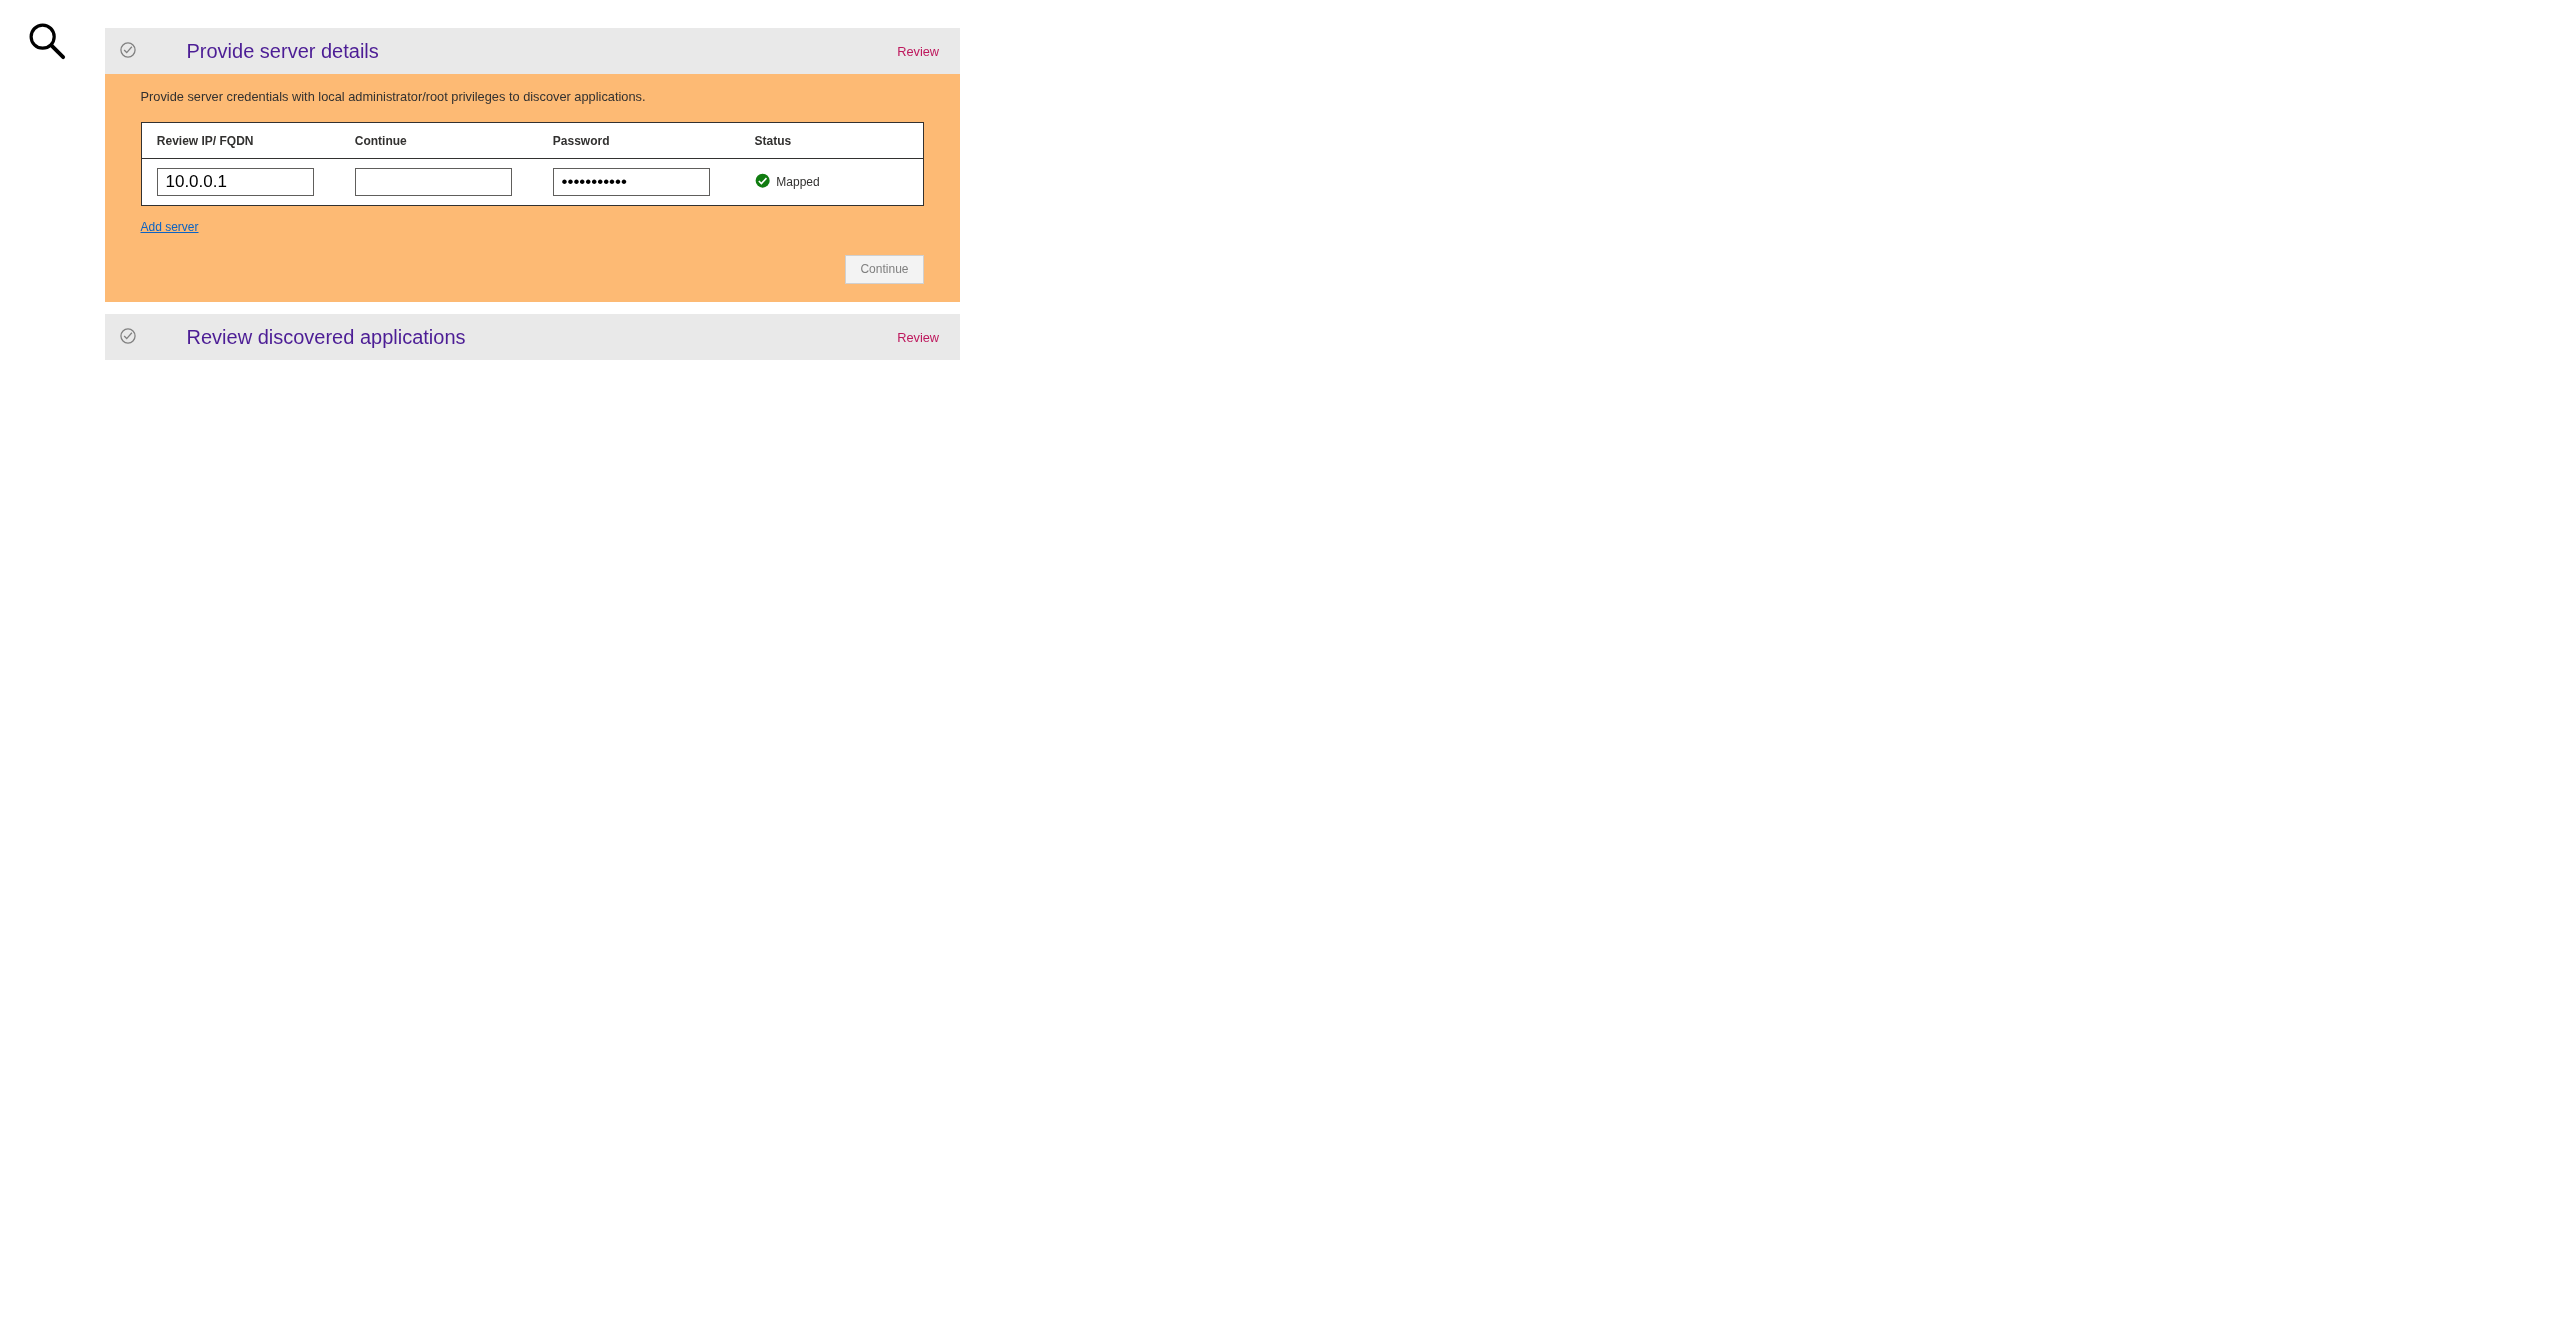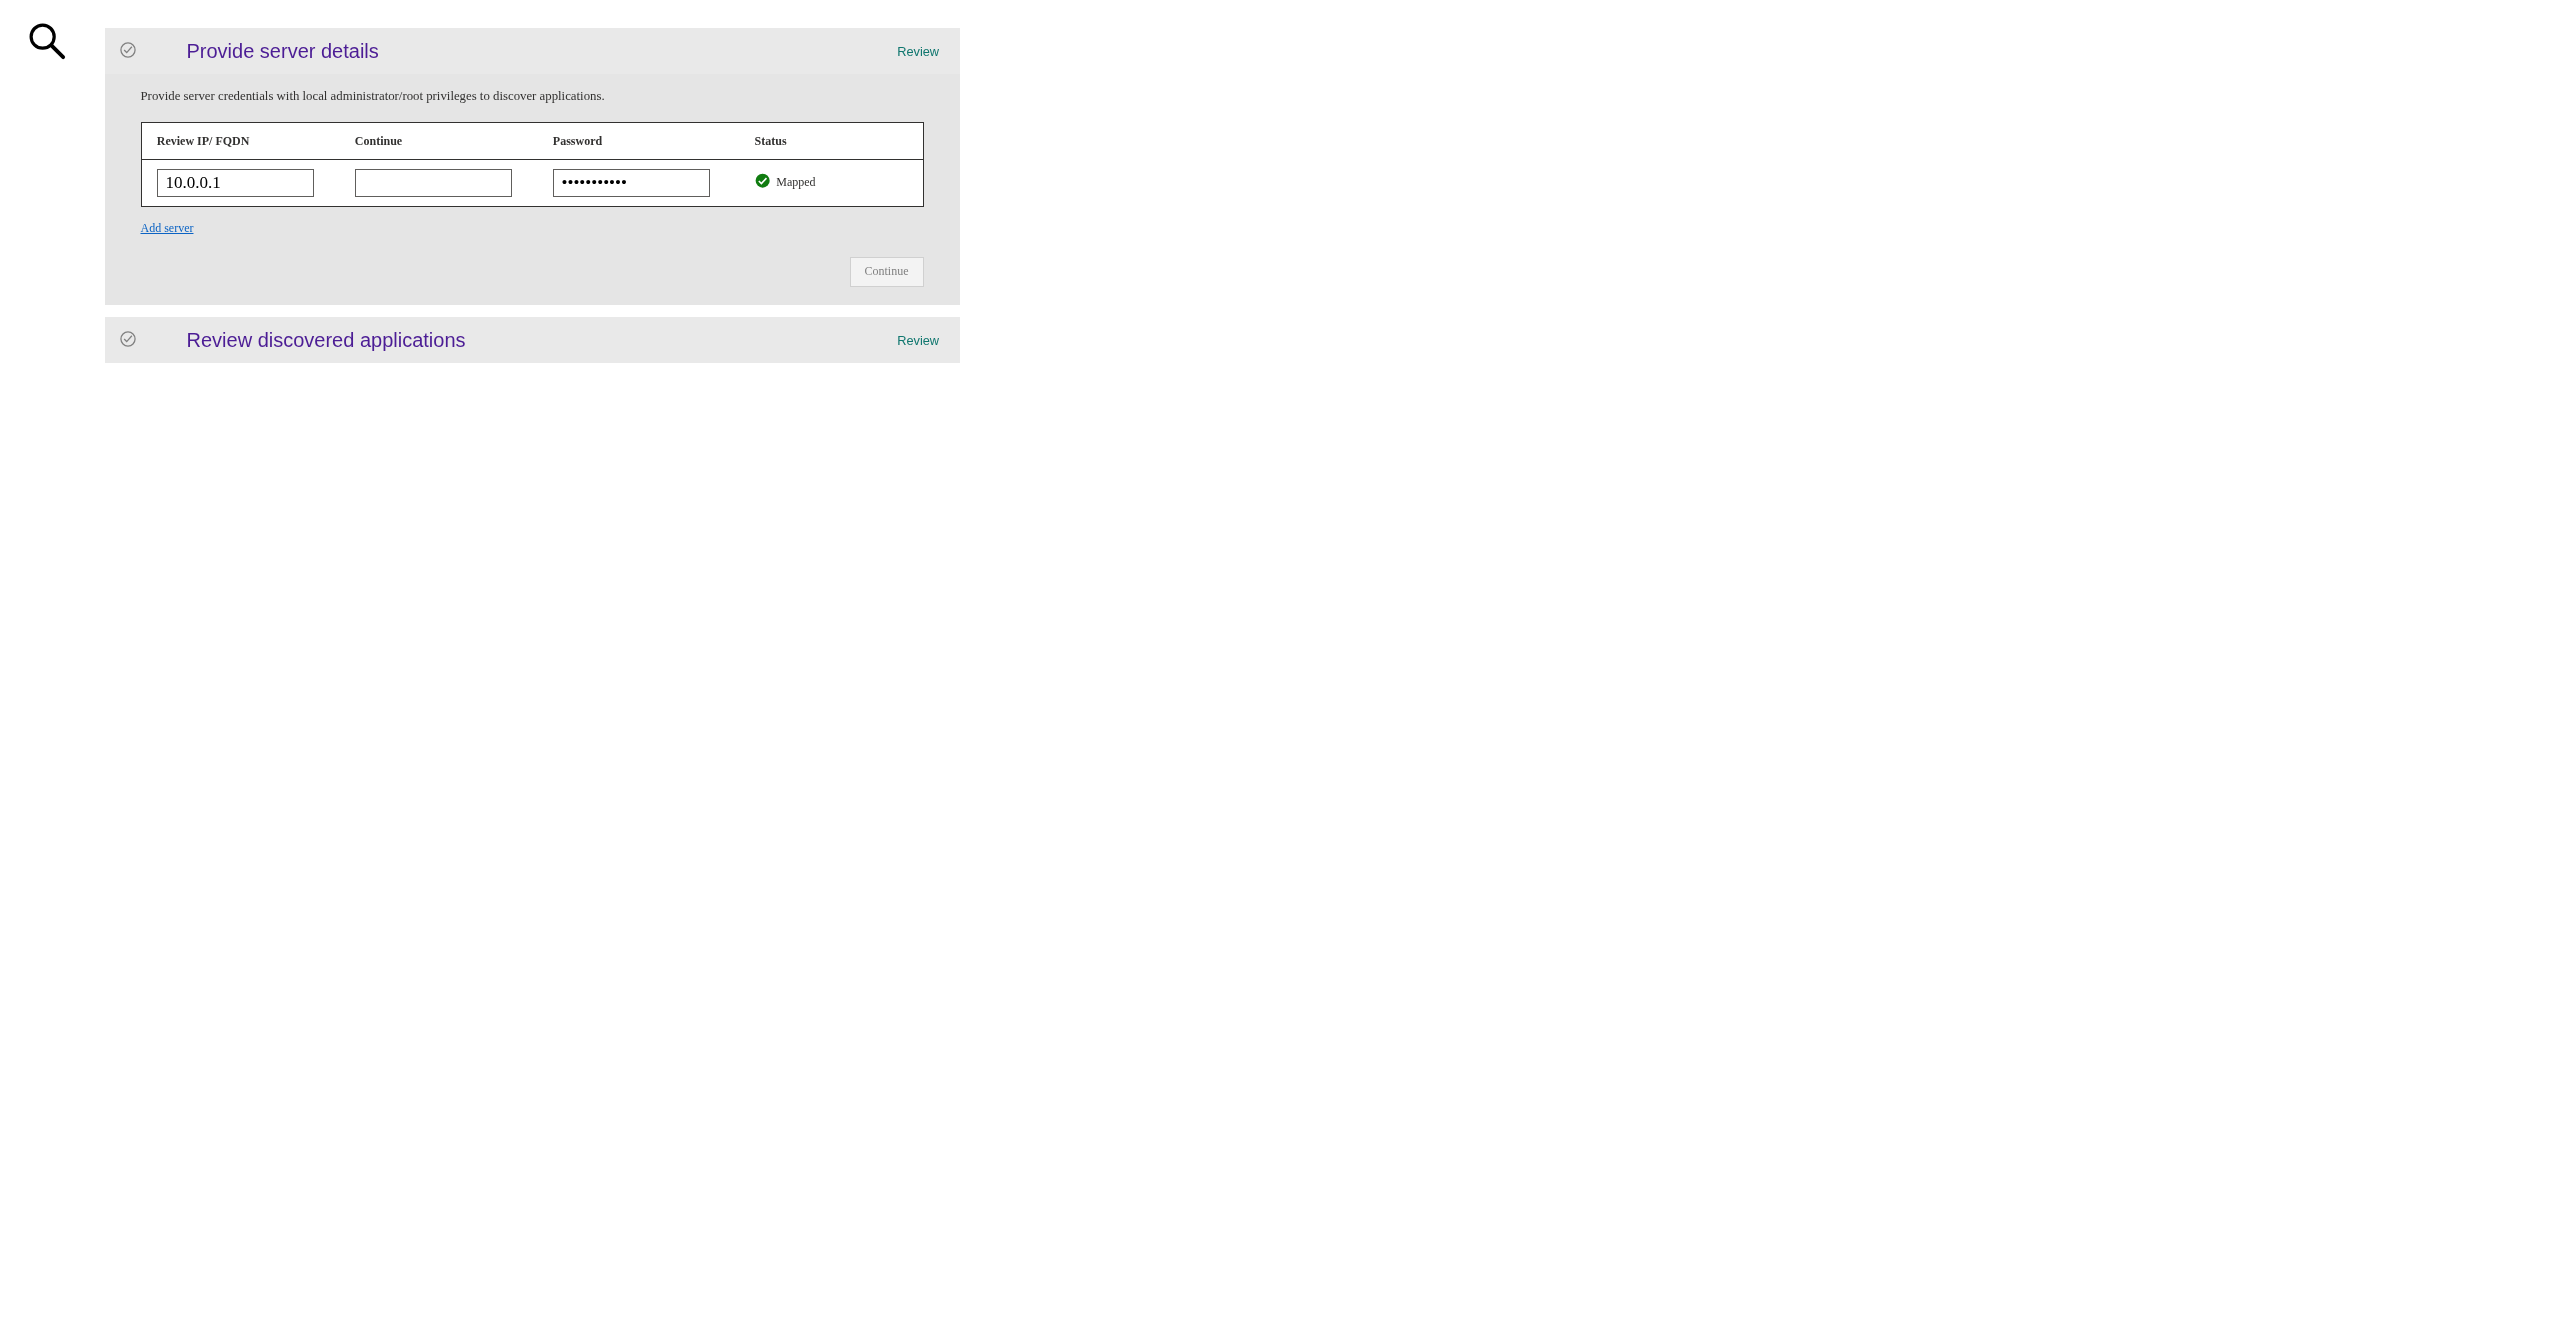--- a/index.html
+++ b/index.html
@@ -53,29 +53,28 @@
   .section-bar .check-circle {
     flex: 0 0 auto;
     margin-right: 50px;
   }
   .section-bar .section-title {
     flex: 1 1 auto;
     font-size: 20px;
     color: #4c1d95;
   }
   .section-bar .review-link {
-    color: #0f766e;
+    color: #be185d;
     font-size: 12.8px;
     cursor: pointer;
   }
 
   .section-body {
-    background: #e5e5e5;
+    background: #fdba74;
     padding: 15.3px 36px 18px 36px;
-    font-family: Liberation Serif, serif;
   }
   .instruction {
     font-size: 12.8px;
     color: #323130;
     margin-bottom: 18px;
   }
 
   .server-table {
     border: 0.6px solid #323130;
     background: #ffffff;

